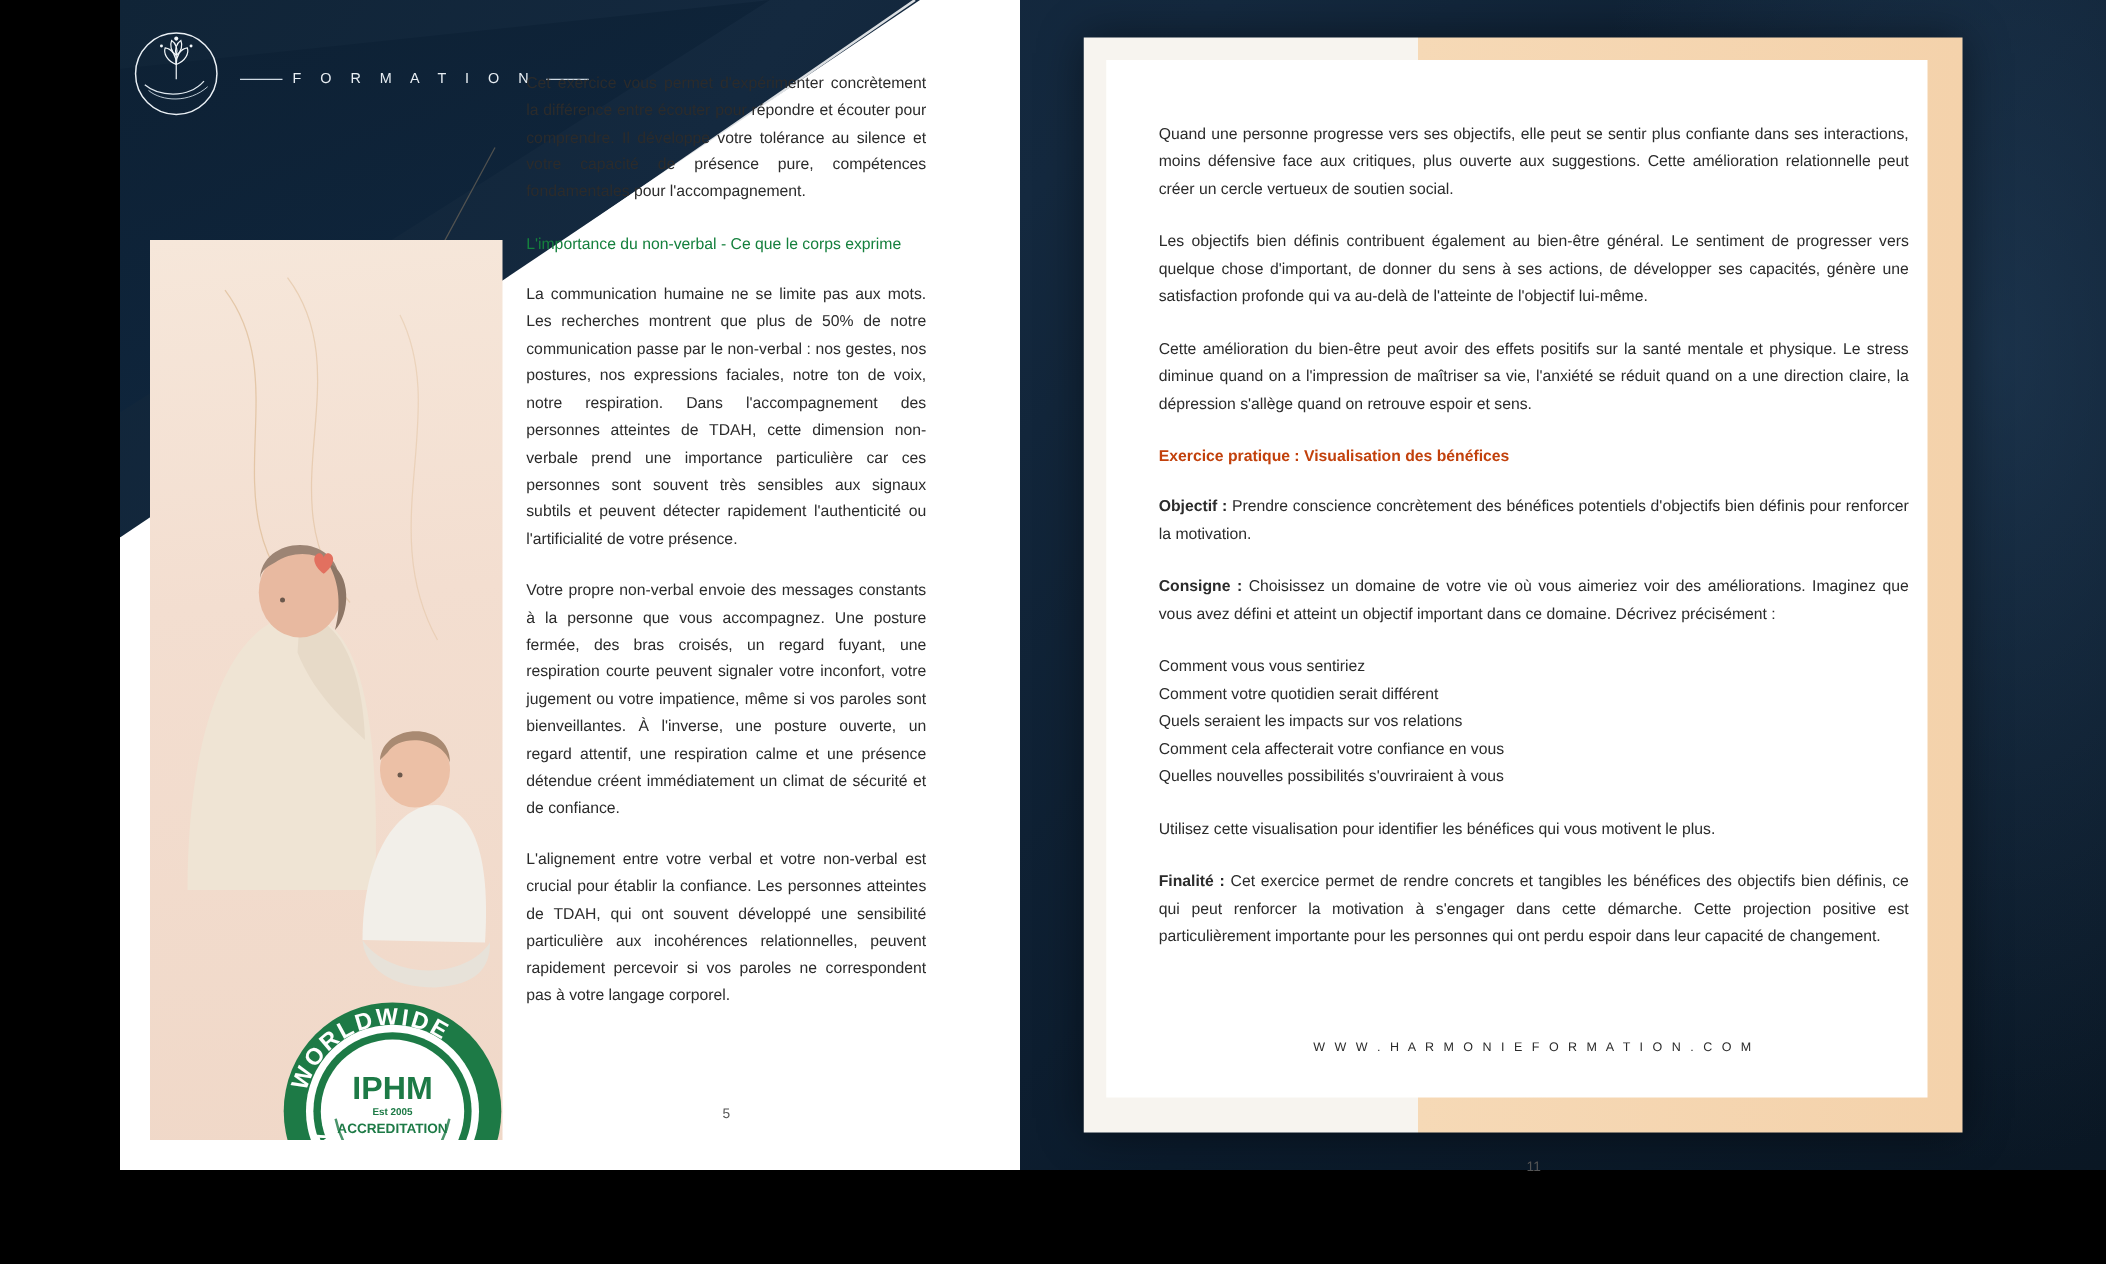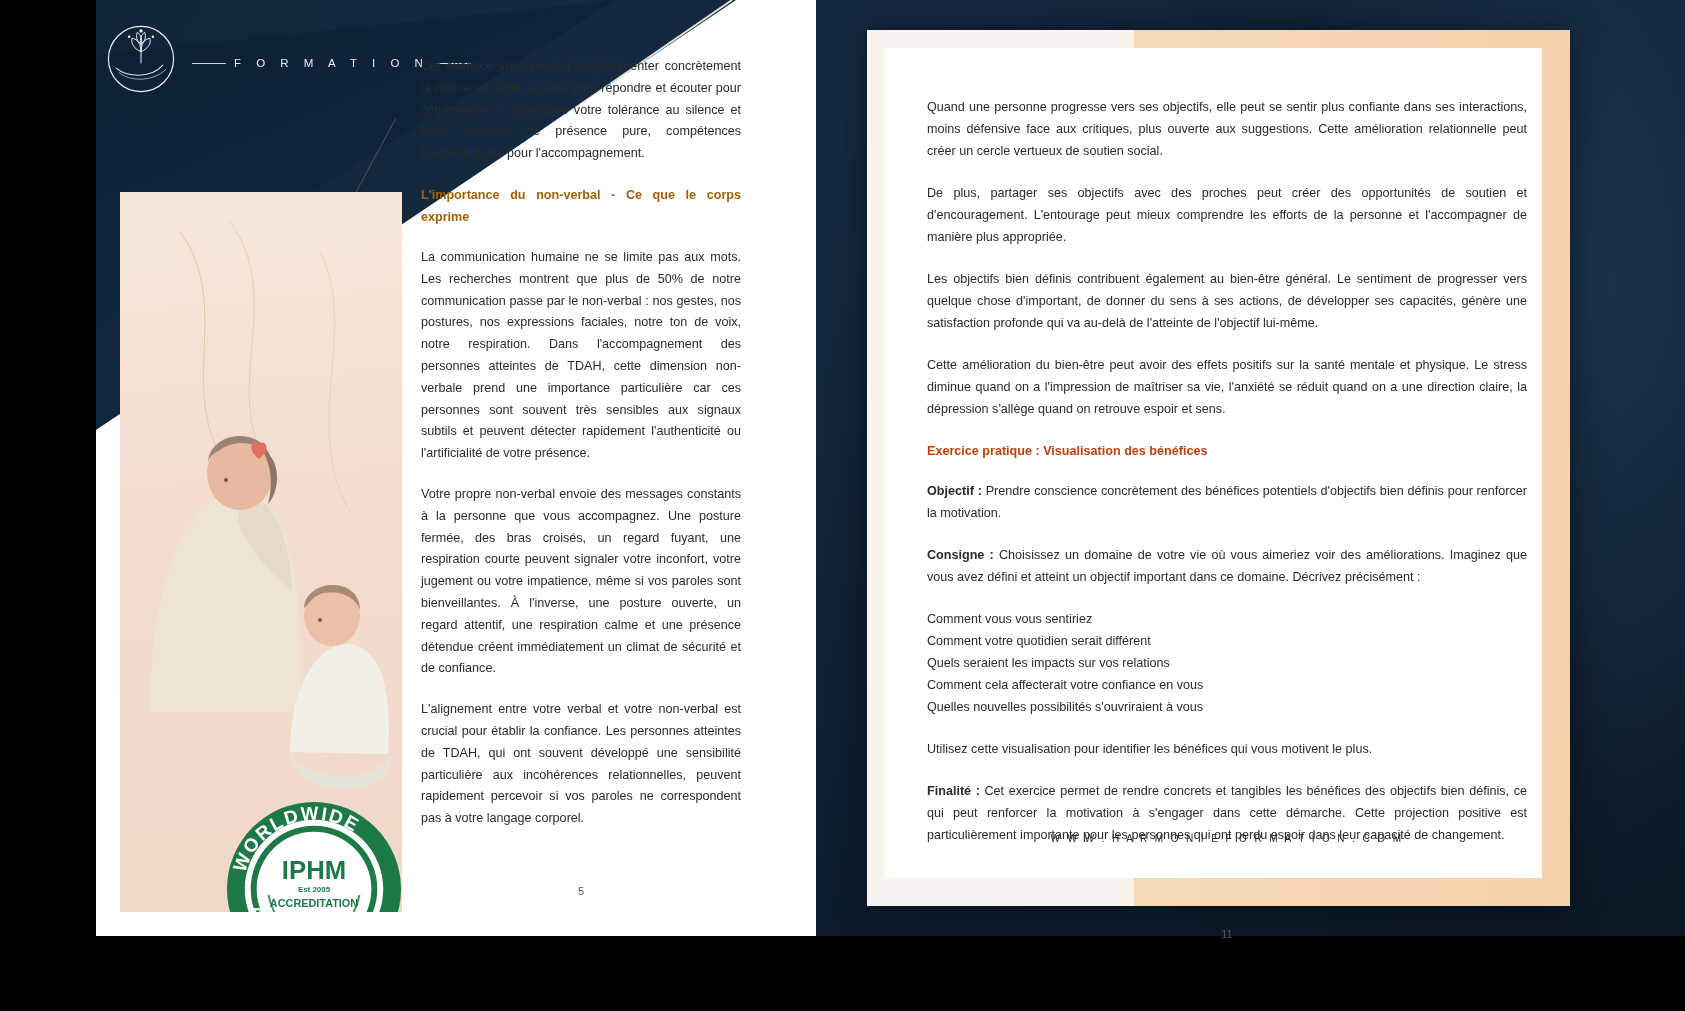--- a/index.html
+++ b/index.html
@@ -152,22 +152,22 @@
     left: 325px;
     top: 56px;
     width: 320px;
     color: #2b2b2b;
     font-size: 12.6px;
     line-height: 21.8px;
     text-align: justify;
   }
   .left-col p { margin: 0 0 19px 0; }
   .left-col .head {
-    color: #a16207;
-    font-weight: bold;
+    color: #15803d;
+    font-weight: normal;
     text-align: justify;
     margin: 0 0 19px 0;
     line-height: 22px;
   }
   .page-num-left {
     position: absolute;
     left: 325px;
     width: 320px;
     top: 885px;
     text-align: center;
@@ -346,21 +346,20 @@
       <p>Votre propre non-verbal envoie des messages constants à la personne que vous accompagnez. Une posture fermée, des bras croisés, un regard fuyant, une respiration courte peuvent signaler votre inconfort, votre jugement ou votre impatience, même si vos paroles sont bienveillantes. À l'inverse, une posture ouverte, un regard attentif, une respiration calme et une présence détendue créent immédiatement un climat de sécurité et de confiance.</p>
       <p>L'alignement entre votre verbal et votre non-verbal est crucial pour établir la confiance. Les personnes atteintes de TDAH, qui ont souvent développé une sensibilité particulière aux incohérences relationnelles, peuvent rapidement percevoir si vos paroles ne correspondent pas à votre langage corporel.</p>
     </div>
     <div class="page-num-left">5</div>
   </div>
 
   <div class="right-outer">
     <div class="right-inner">
       <div class="right-col">
         <p>Quand une personne progresse vers ses objectifs, elle peut se sentir plus confiante dans ses interactions, moins défensive face aux critiques, plus ouverte aux suggestions. Cette amélioration relationnelle peut créer un cercle vertueux de soutien social.</p>
-        <p>De plus, partager ses objectifs avec des proches peut créer des opportunités de soutien et d'encouragement. L'entourage peut mieux comprendre les efforts de la personne et l'accompagner de manière plus appropriée.</p>
         <p>Les objectifs bien définis contribuent également au bien-être général. Le sentiment de progresser vers quelque chose d'important, de donner du sens à ses actions, de développer ses capacités, génère une satisfaction profonde qui va au-delà de l'atteinte de l'objectif lui-même.</p>
         <p>Cette amélioration du bien-être peut avoir des effets positifs sur la santé mentale et physique. Le stress diminue quand on a l'impression de maîtriser sa vie, l'anxiété se réduit quand on a une direction claire, la dépression s'allège quand on retrouve espoir et sens.</p>
 
         <p class="head">Exercice pratique : Visualisation des bénéfices</p>
 
         <p><span class="lbl">Objectif :</span><span> Prendre conscience concrètement des bénéfices potentiels d'objectifs bien définis pour renforcer la motivation.</span></p>
 
         <p><span class="lbl">Consigne :</span><span> Choisissez un domaine de votre vie où vous aimeriez voir des améliorations. Imaginez que vous avez défini et atteint un objectif important dans ce domaine. Décrivez précisément :</span></p>
 
         <div class="bullet-list">

